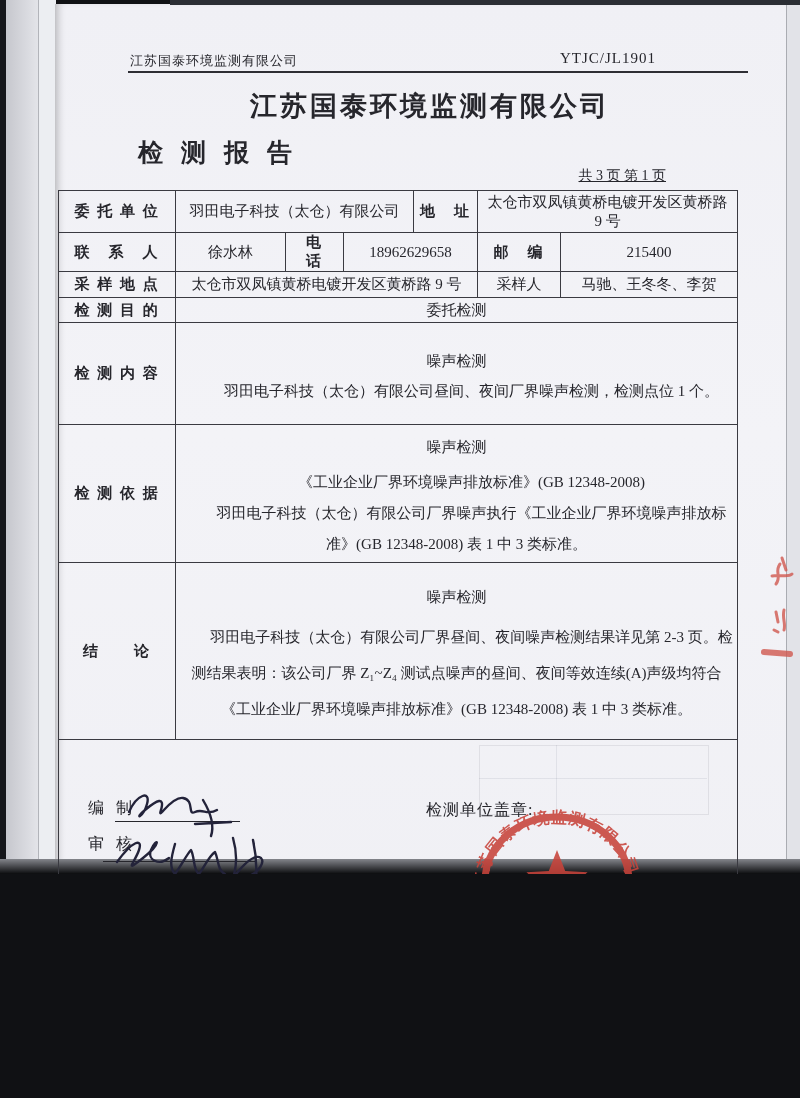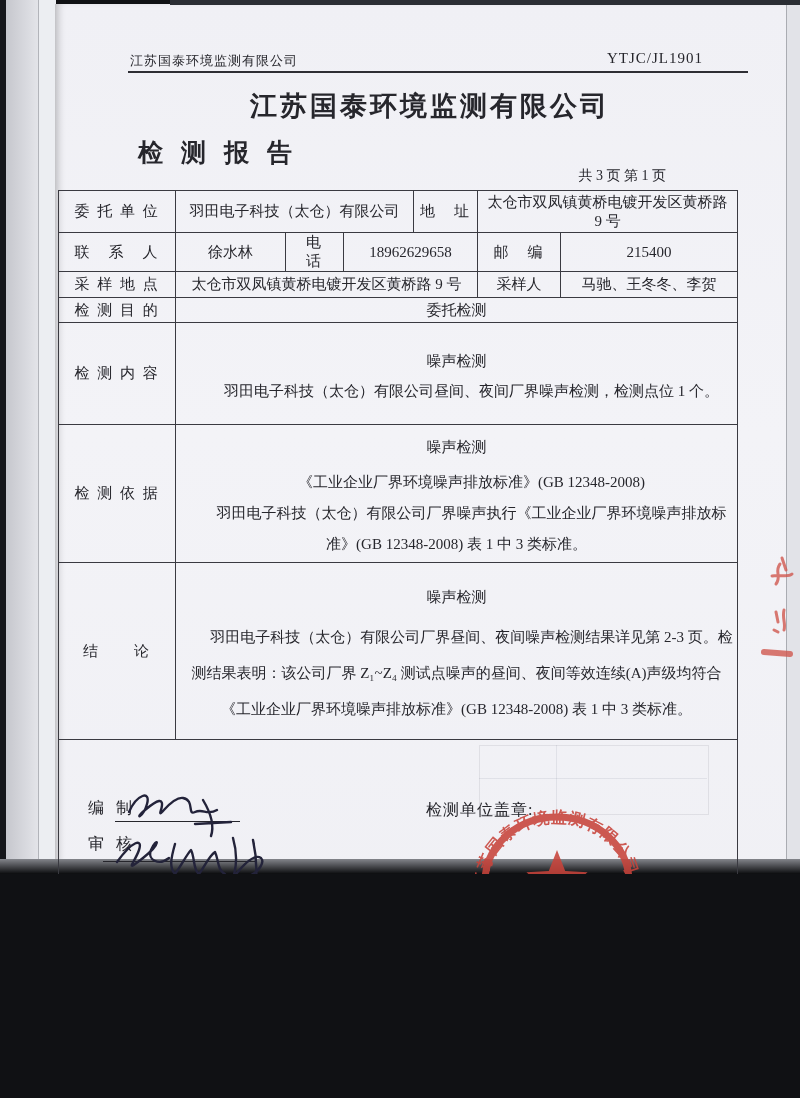--- a/index.html
+++ b/index.html
@@ -14,33 +14,33 @@
   .edge-right{position:absolute;left:786px;top:0;width:14px;height:100%;
               background:#e2e3e8;border-left:1px solid #aaacb2;}
   .edge-top{position:absolute;left:170px;top:0;width:630px;height:5px;background:#2b2e34;}
   .edge-bottom{position:absolute;left:0;bottom:0;width:100%;height:15px;
                background:linear-gradient(180deg,#83858b,#0b0c0e);}
   .paper{position:absolute;left:55px;top:4px;width:731px;height:1079px;
          background:linear-gradient(180deg,#f0f0f5,#f3f3f7 40%,#efeff4);
          box-shadow:inset 7px 0 9px -5px rgba(0,0,0,.28);}
   
   .hdr-left{position:absolute;left:130px;top:52px;font-size:13px;letter-spacing:1px;}
-  .hdr-right{position:absolute;left:560px;top:50px;width:190px;font-size:15px;letter-spacing:1px;text-align:center;}
+  .hdr-right{position:absolute;left:560px;top:50px;width:190px;font-size:15px;letter-spacing:1px;}
   .hdr-rule{position:absolute;left:128px;top:71px;width:620px;height:2px;background:#2e2e34;}
   .doc-title{position:absolute;left:120px;top:88px;width:620px;text-align:center;
              font-size:27px;font-weight:bold;letter-spacing:3px;}
   .doc-subtitle{position:absolute;left:120px;top:136px;width:620px;text-align:left;
                 font-size:25px;font-weight:bold;letter-spacing:18px;text-indent:18px;}
-  .page-info{position:absolute;left:400px;top:167px;width:266px;text-align:right;font-size:14px;}
+  .page-info{position:absolute;left:400px;top:167px;width:266px;text-align:right;font-size:14px;text-decoration:underline;}
   
   table.main{position:absolute;left:58px;top:190px;width:679px;border-collapse:collapse;
              table-layout:fixed;font-size:15px;}
   table.main td{border:1px solid #3a3a41;padding:0 4px;text-align:center;vertical-align:middle;
                 overflow:visible;}
-  td.lbl{letter-spacing:2px;}
+  td.lbl{letter-spacing:2px;font-weight:bold;}
   td.content{text-align:left;vertical-align:top;padding:0 10px;}
   .para-head{margin:4px;}
   .para{margin:0;text-indent:2em;}
   .c6{padding-top:13px;line-height:26px;}
   .c7{padding-top:15px;line-height:31px;}
   .c8{padding-top:31px;line-height:36px;}
   
   td.sigcell{position:relative;text-align:left;vertical-align:top;}
   .abs{position:absolute;}
   .sig-label{font-size:16px;letter-spacing:4px;}

